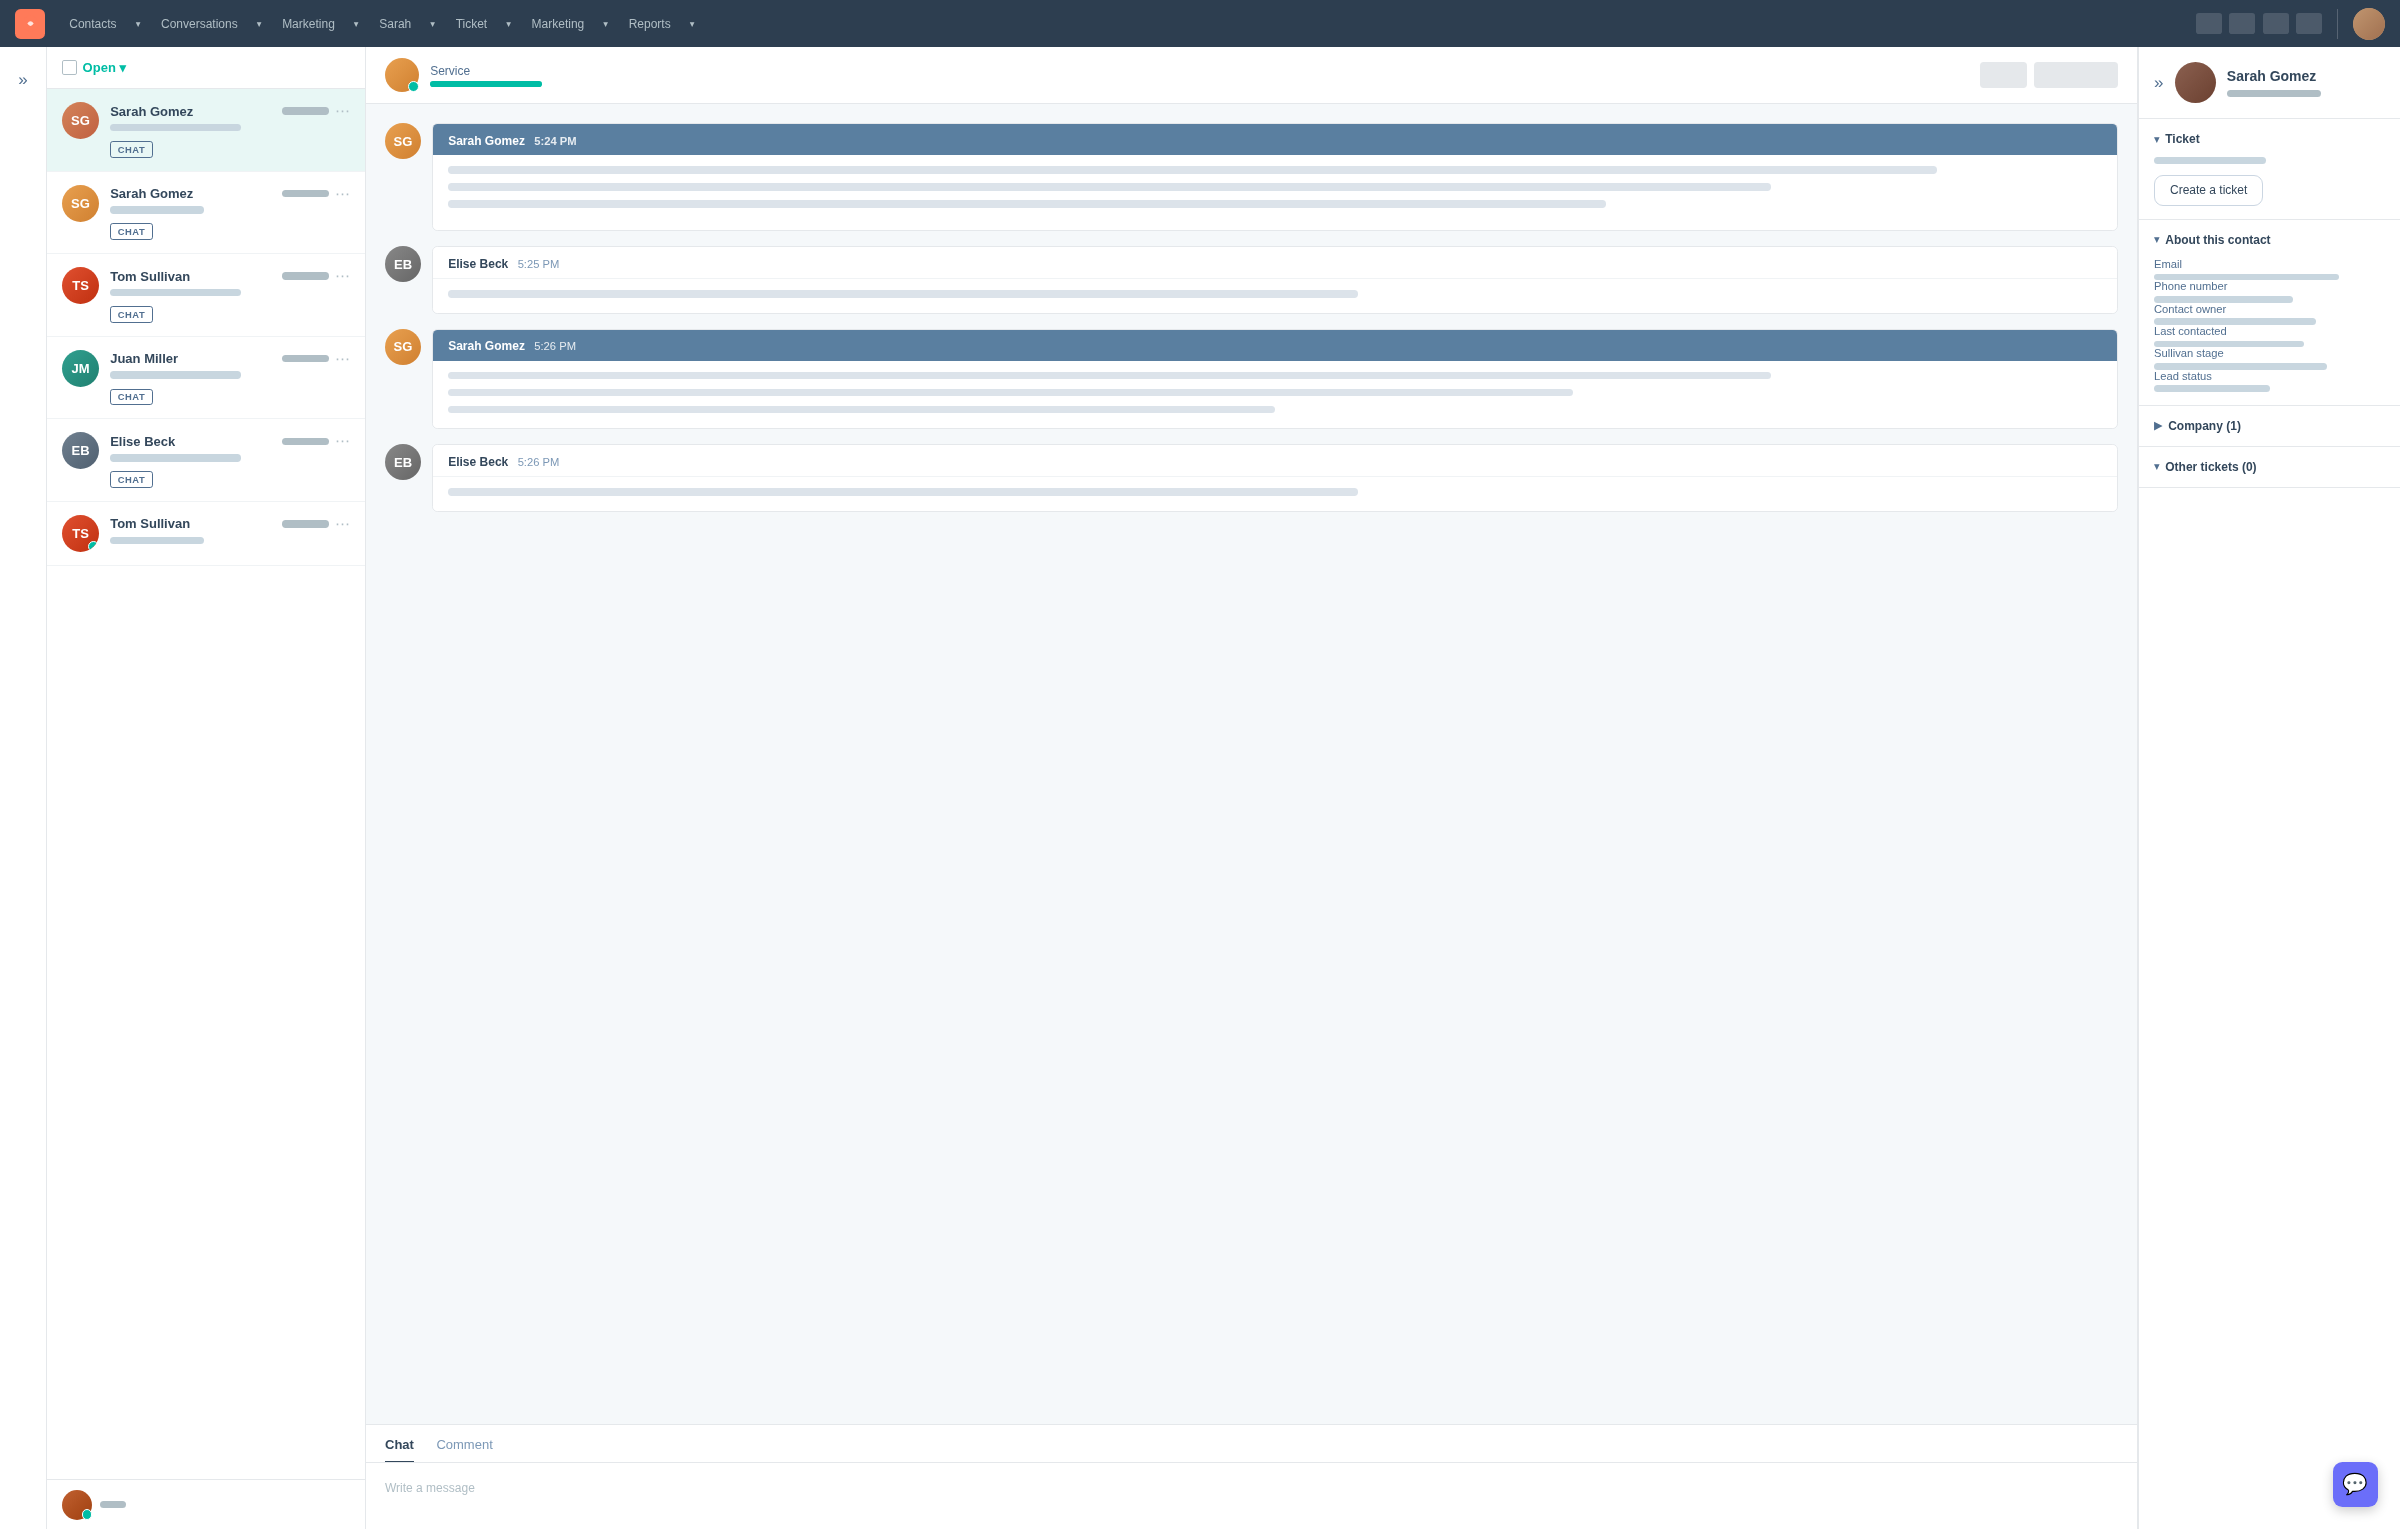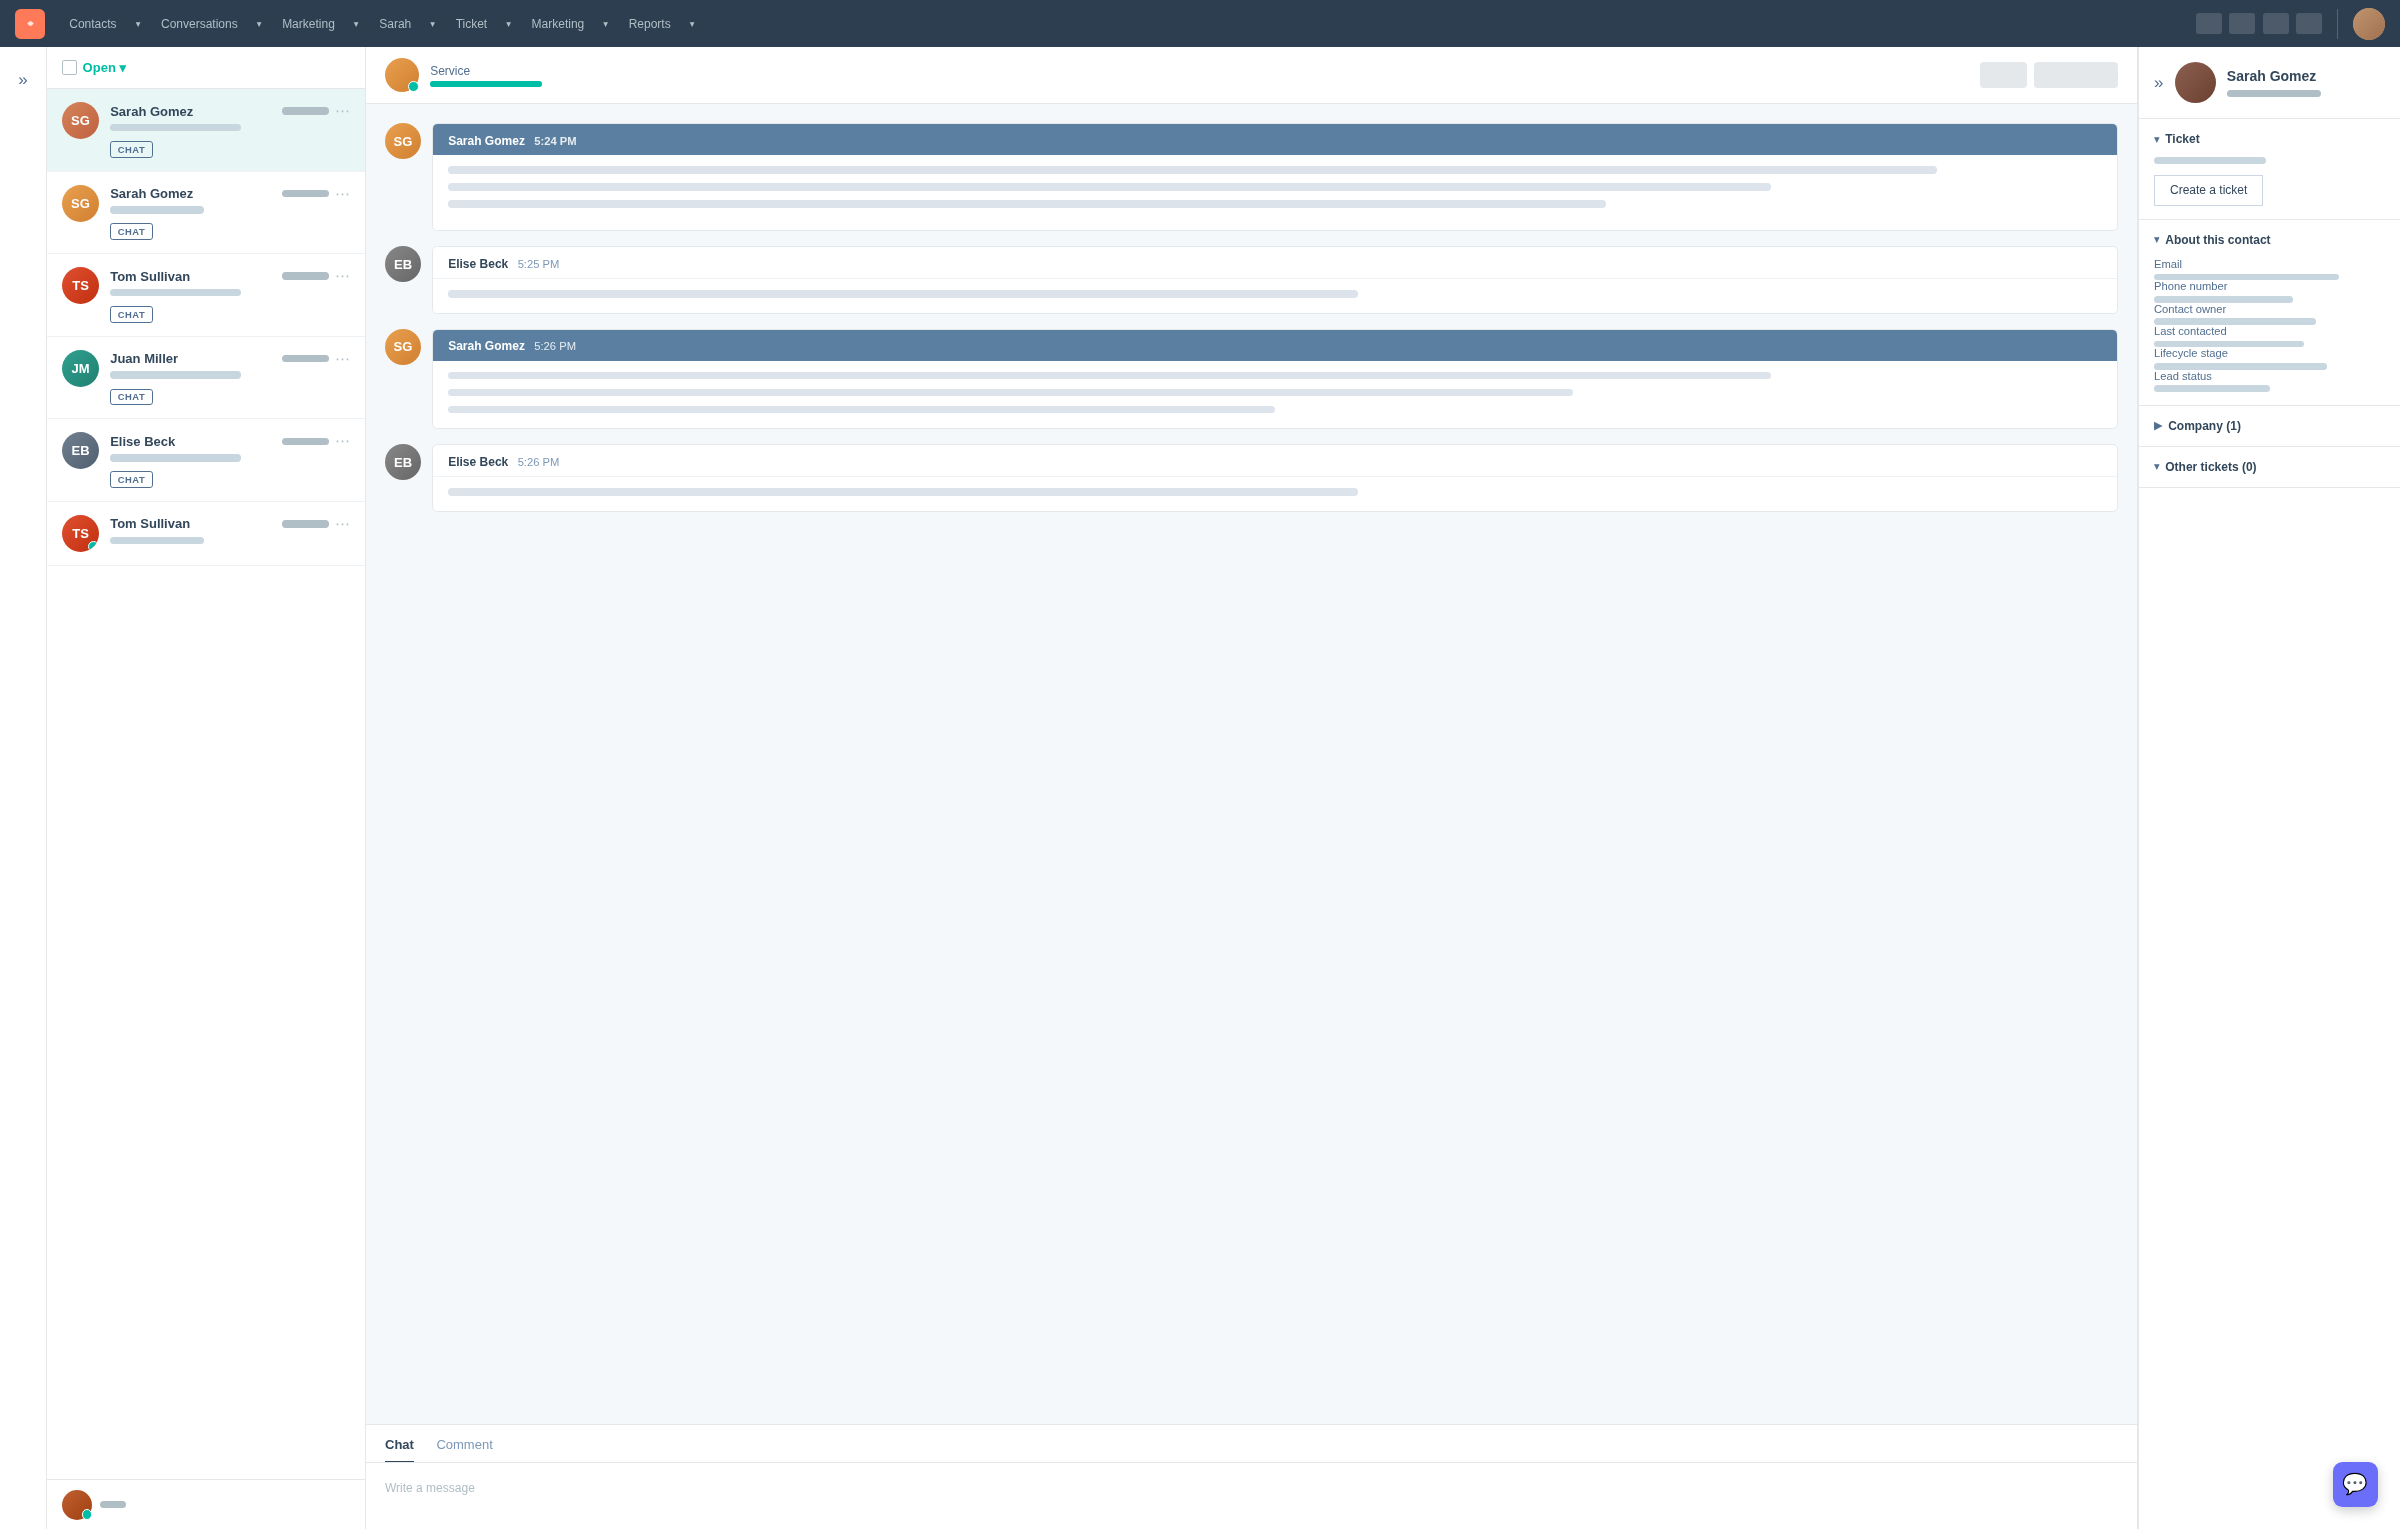--- a/index.html
+++ b/index.html
@@ -346,21 +346,21 @@
     .rs-section-chevron { color: #516f90; font-size: 11.2px; cursor: pointer; }
 
     .rs-ticket-bar { width: 112px; height: 6.6px; background: #c8d6df; border-radius: 3.7px; margin-bottom: 11.2px; }
     .create-ticket-btn {
       border: 0.9px solid #cbd6e2;
       background: #fff;
       color: #33475b;
       font-size: 12px;
       font-weight: 500;
       padding: 7.5px 15px;
-      border-radius: 0;
+      border-radius: 9px;
       cursor: pointer;
       display: inline-block;
     }
 
     .rs-field { margin-bottom: 0; }
     .rs-field-label { font-size: 11.2px; color: #516f90; margin-bottom: 3.7px; }
     .rs-field-value { height: 6.6px; background: #c8d6df; border-radius: 3.7px; }
     .rs-field-value.w80 { width: 80%; }
     .rs-field-value.w60 { width: 60%; }
     .rs-field-value.w70 { width: 70%; }
@@ -701,21 +701,21 @@
       </div>
       <div class="rs-field">
         <div class="rs-field-label">Contact owner</div>
         <div class="rs-field-value w70"></div>
       </div>
       <div class="rs-field">
         <div class="rs-field-label">Last contacted</div>
         <div class="rs-field-value" style="width:65%;"></div>
       </div>
       <div class="rs-field">
-        <div class="rs-field-label">Lifecycle stage</div>
+        <div class="rs-field-label">Sullivan stage</div>
         <div class="rs-field-value" style="width:75%;"></div>
       </div>
       <div class="rs-field">
         <div class="rs-field-label">Lead status</div>
         <div class="rs-field-value w50"></div>
       </div>
     </div>
 
     <div class="rs-collapsible">
       <div class="rs-collapsible-header">

